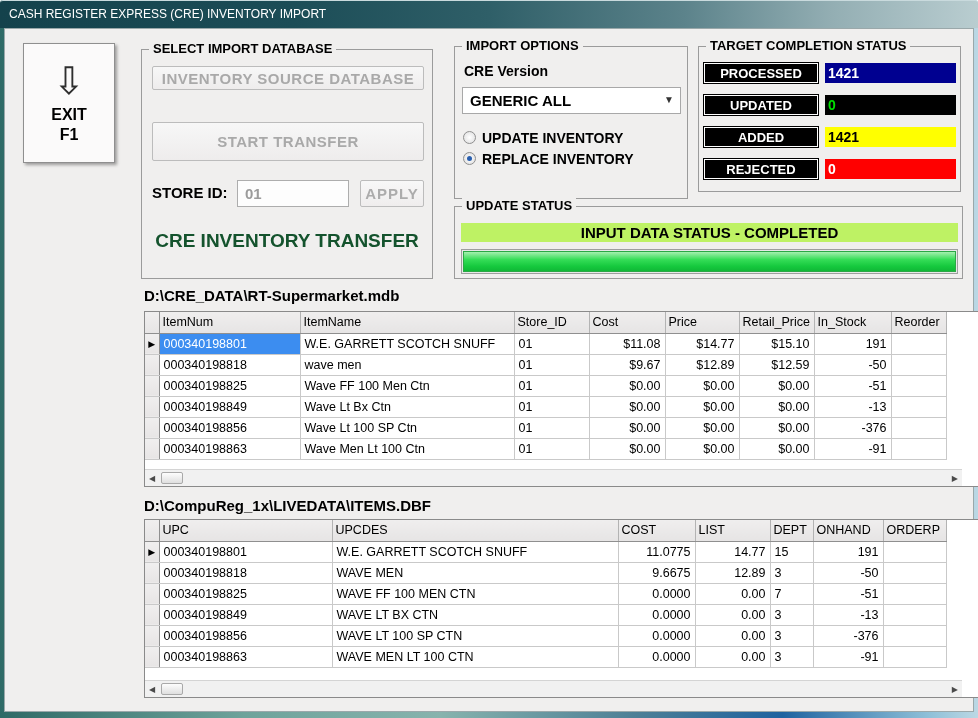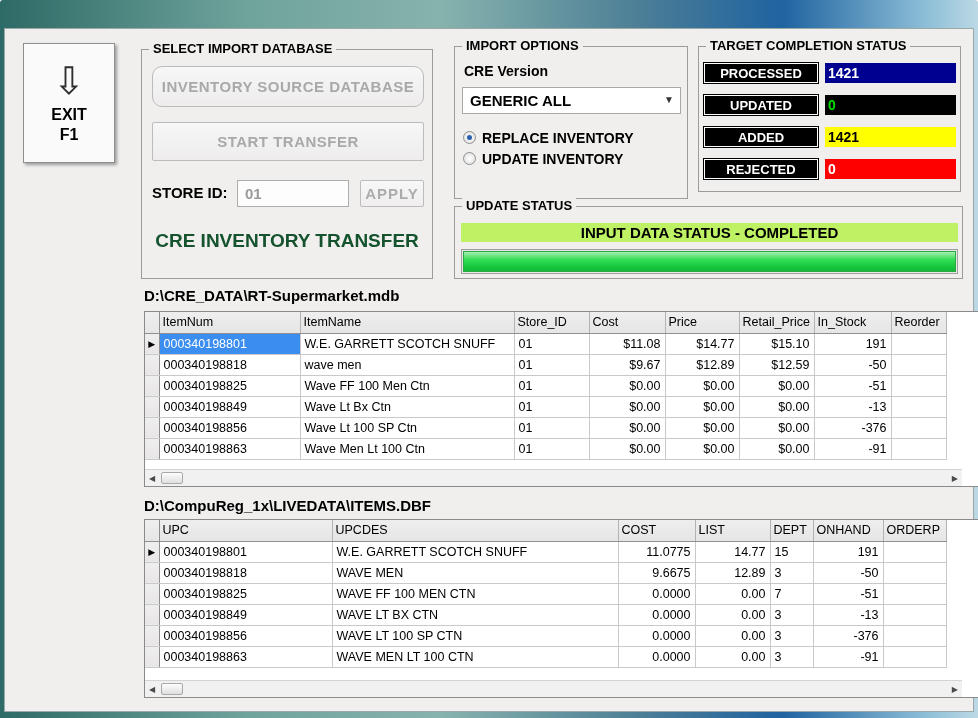--- a/index.html
+++ b/index.html
@@ -37,21 +37,21 @@
   .g-options  { left:449px; top:17px; width:234px; height:153px; }
   .g-target   { left:693px; top:17px; width:263px; height:146px; }
   .g-update   { left:449px; top:177px; width:509px; height:73px; }
   
   .big-btn {
     position:absolute; left:10px; width:272px;
     background:linear-gradient(#f7f7f7,#eeecec); border:1px solid #bcbcbc; border-radius:2px;
     font-family:"Liberation Sans",sans-serif; font-size:15px; font-weight:bold; color:#a9a9a9;
     letter-spacing:0.5px; cursor:default;
   }
-  .btn-src { top:16px; height:41px;border-radius:10px; }
+  .btn-src { top:16px; height:24px; }
   .btn-start { top:72px; height:39px; }
   .store-row { position:absolute; left:10px; top:130px; width:272px; height:28px; }
   .store-label { font-size:15px; font-weight:bold; color:#000; line-height:26px; }
   .store-input {
     position:absolute; left:85px; top:0; width:112px; height:27px;
     border:1px solid #adadad; background:#fdfdfd; font-family:"Liberation Sans",sans-serif;
     font-size:15px; color:#9b9b9b; padding-left:7px; font-weight:bold;
   }
   .apply-btn {
     position:absolute; left:208px; top:0; width:64px; height:27px;
@@ -140,20 +140,23 @@
   .v-up { top:3px; left:4px; } .v-down { bottom:3px; left:4px; }
   .h-left { left:4px; top:4px; } .h-right { right:4px; top:4px; }
   .v-thumb { width:12px; height:26px; left:2px; }
   .v1 .v-thumb { top:16px; } .v2 .v-thumb { top:70px; }
   .h-thumb { height:12px; width:22px; top:2px; left:16px; }
 </style>
 </head>
 <body>
 
 <div class="window">
+  <div class="titlebar">
+    <span>CASH REGISTER EXPRESS (CRE) INVENTORY IMPORT</span>
+  </div>
 
   <div class="body">
 
     <div class="exit-btn">
       <span class="exit-arrow">⇩</span>
       <span class="exit-line">EXIT</span>
       <span class="exit-line">F1</span>
     </div>
 
     <div class="group g-selectdb">
@@ -170,26 +173,26 @@
 
     <div class="group g-options">
       <span class="group-label">IMPORT OPTIONS</span>
       <span class="cre-version-label">CRE Version</span>
       <div class="combo">
         <span class="combo-text">GENERIC ALL</span>
         <span class="combo-arrow">▼</span>
       </div>
       <div class="radio-group">
           <div class="radio-row">
+            <span class="radio-dot"></span>
+            <span class="radio-label">UPDATE INVENTORY</span>
+          </div>
+          <div class="radio-row">
             <span class="radio-dot checked"></span>
             <span class="radio-label">REPLACE INVENTORY</span>
-          </div>
-          <div class="radio-row">
-            <span class="radio-dot"></span>
-            <span class="radio-label">UPDATE INVENTORY</span>
           </div>
         </div>
     </div>
 
     <div class="group g-target">
       <span class="group-label">TARGET COMPLETION STATUS</span>
       <div class="tcs-rows">
           <div class="tcs-row">
             <div class="tcs-label">PROCESSED</div>
             <div class="tcs-value" style="background: rgb(0, 0, 144); color: rgb(255, 255, 255);">1421</div>

